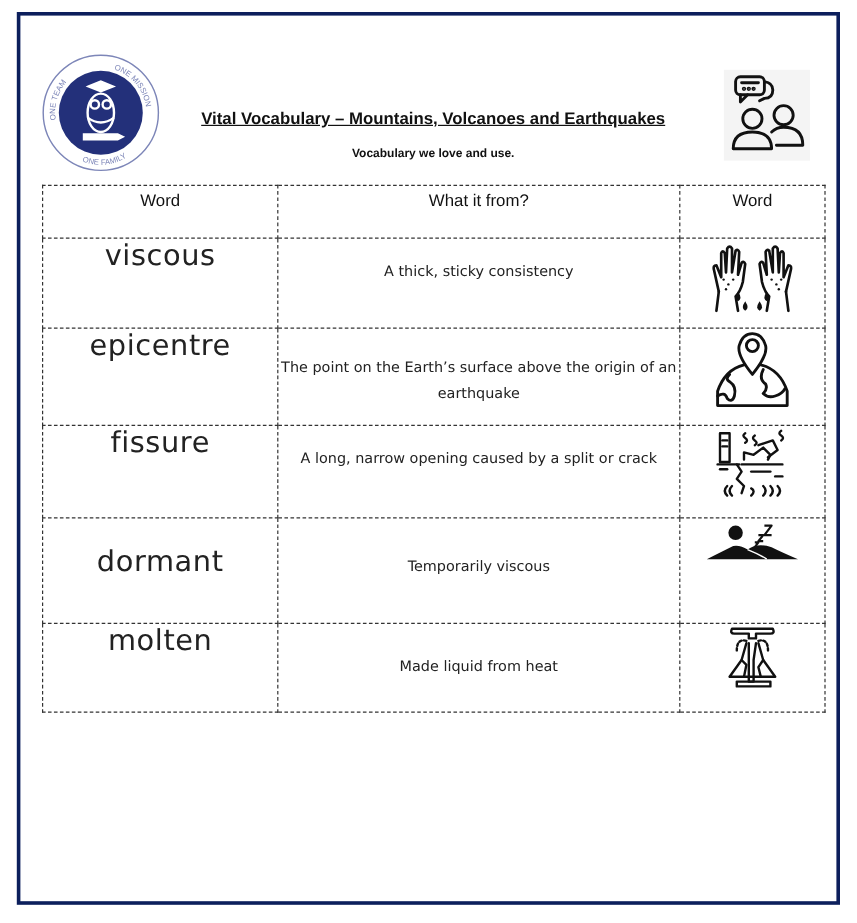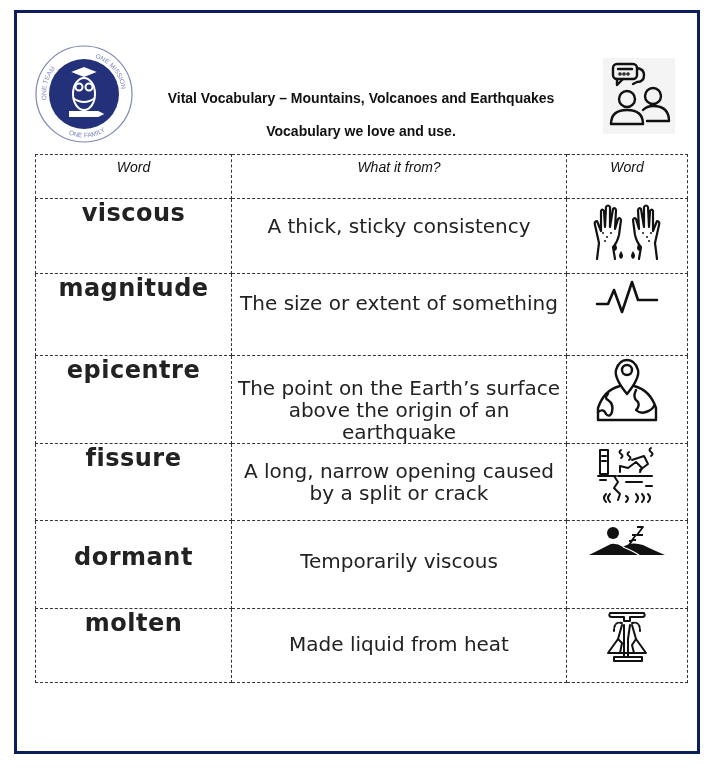--- a/index.html
+++ b/index.html
@@ -1,26 +1,26 @@
 <!DOCTYPE html>
 <html><head>
 <meta charset="utf-8">
 <style>
   html, body { margin:0; padding:0; background:#ffffff; }
   body { width:714px; height:769px; position:relative; overflow:hidden; font-family:"Liberation Sans", sans-serif; color:#1a1a1a; }
   .frame { position:absolute; left:14px; top:10px; width:680px; height:738px; border:3px solid #0c1f5c; background:#fff; }
   .logo { position:absolute; left:34px; top:44px; width:100px; height:100px; }
-  .title { position:absolute; left:140px; top:90px; width:442px; text-align:center; font-weight:bold; font-size:14px; color:#111; white-space:nowrap; }
-  .subtitle { position:absolute; left:140px; top:123px; width:442px; text-align:center; font-weight:bold; font-size:14px; color:#111; }
+  .title { position:absolute; left:140px; top:90px; width:442px; text-align:center; font-weight:bold; font-size:14px; text-decoration:underline; color:#111; white-space:nowrap; }
+  .subtitle { position:absolute; left:140px; top:123px; width:442px; text-align:center; font-weight:bold; font-size:10px; color:#111; }
   .people { position:absolute; left:603px; top:58px; width:72px; height:76px; }
   table.vocab { position:absolute; left:35px; top:154px; width:652px; border-collapse:collapse; table-layout:fixed; }
   table.vocab td, table.vocab th { border:1.5px dashed #333; padding:0; text-align:center; vertical-align:top; }
-  table.vocab th { font-weight:normal; font-size:14px; padding-top:4px; height:39px; color:#111;font-style:italic; }
-  td.word { font-size:24px; vertical-align:middle; letter-spacing:0.5px; color:#222; font-family:"DejaVu Sans", sans-serif; font-weight:700; }
-  td.meaning { font-size:20px; line-height:22px; color:#222; font-family:"DejaVu Sans", sans-serif; }
+  table.vocab th { font-weight:normal; font-size:14px; padding-top:4px; height:39px; color:#111; }
+  td.word { font-size:24px; vertical-align:middle; letter-spacing:0.5px; color:#222; font-family:"DejaVu Sans", sans-serif; font-weight:400; }
+  td.meaning { font-size:12px; line-height:22px; color:#222; font-family:"DejaVu Sans", sans-serif; }
   td.clue { vertical-align:middle; }
   td.clue svg { display:block; margin:0 auto; }
 </style>
 </head>
 <body>
 
 <div class="frame"></div>
 
 <svg class="logo" viewBox="0 0 100 100">
   <defs>
@@ -103,29 +103,20 @@
             <path d="M26,44 Q22,50 26,52 Q30,50 26,44 Z"></path>
             <path d="M32,52 Q28,58 32,60 Q36,58 32,52 Z"></path>
             <path d="M50,44 Q46,50 50,52 Q54,50 50,44 Z"></path>
             <path d="M44,52 Q40,58 44,60 Q48,58 44,52 Z"></path>
           </g>
         </svg>
       </td>
     </tr>
 
 
-    <tr style="height:82px">
-      <td class="word">magnitude</td>
-      <td class="meaning" style="padding-top:18px">The size or extent of something</td>
-      <td class="clue">
-        <svg width="66" height="50" viewBox="0 0 66 50">
-          <path d="M3,30 L14,30 L20,16 L28,38 L38,8 L44,26 L63,26" fill="none" stroke="#111" stroke-width="2.6" stroke-linejoin="round" stroke-linecap="round"></path>
-        </svg>
-      </td>
-    </tr>
 
     <tr style="height:81px">
       <td class="word">epicentre</td>
       <td class="meaning" style="padding-top:21px">The point on the Earth’s surface above the origin of an earthquake</td>
       <td class="clue">
         <svg width="70" height="70" viewBox="0 0 70 70">
           <g fill="none" stroke="#111" stroke-width="2.4" stroke-linejoin="round" stroke-linecap="round">
             <path d="M35,38 Q22,22 24,14 Q27,4 35,4 Q43,4 46,14 Q48,22 35,38 Z"></path>
             <circle cx="35" cy="14" r="5"></circle>
             <path d="M28,30 Q12,34 6,52 L6,64 L64,64 L64,52 Q58,34 42,30"></path>

